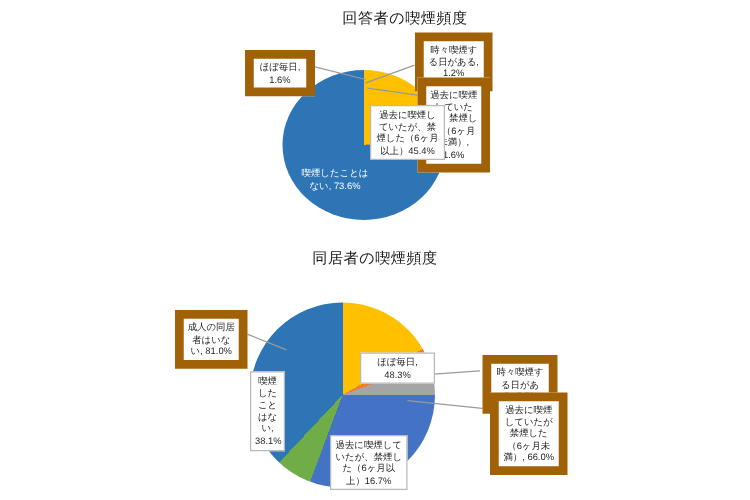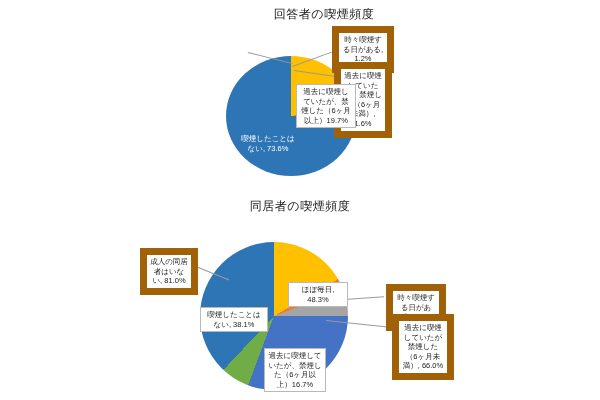--- a/index.html
+++ b/index.html
@@ -88,26 +88,27 @@
                   #ED7D31 78.8deg 84.6deg,
                   #A5A5A5 84.6deg 88.9deg,
                   #4472C4 88.9deg 94.7deg,
                   #2E75B6 94.7deg 360deg);"></div>
   </div>
 
   <div class="leader" style="left:248px; top:52px; width:46px; transform: rotate(14deg);"></div>
   <div class="leader" style="left:292px; top:66px; width:42px; transform: rotate(-20deg);"></div>
   <div class="leader" style="left:294px; top:70px; width:46px; transform: rotate(8deg);"></div>
 
+  <div class="callout" style="left:196px; top:40px; width:56px;">ほぼ毎日, 1.6%</div>
 
   <div class="callout" style="left:332px; top:26px; width:62px;">時々喫煙する日がある, 1.2%</div>
 
   <div class="callout" style="left:334px; top:62px; width:58px;">過去に喫煙していたが、禁煙した（6ヶ月未満）, 1.6%</div>
 
-  <div class="inner-label boxed" style="left:296px; top:84px; width:60px;">過去に喫煙していたが、禁煙した（6ヶ月以上）19.7%</div>
+  <div class="inner-label boxed" style="left:296px; top:84px; width:60px;">過去に喫煙していたが、禁煙した（6ヶ月以上）45.4%</div>
 
   <div class="inner-label" style="left:238px; top:134px; width:60px;">喫煙したことはない, 73.6%</div>
 </div>
 
 <div class="chart-block" id="chart-bottom">
 
   <div class="chart-title">同居者の喫煙頻度</div>
 
   <div class="pie-wrap" style="left:200px; top:46px; width:148px; height:148px;">
     <div class="pie" style="left:0; top:0; width:148px; height:148px;
@@ -125,16 +126,16 @@
   <div class="leader" style="left:326px; top:124px; width:64px; transform: rotate(6deg);"></div>
 
   <div class="callout" style="left:140px; top:52px; width:58px;">成人の同居者はいない, 81.0%</div>
 
   <div class="callout" style="left:386px; top:88px; width:60px;">時々喫煙する日がある, 5.7%</div>
 
   <div class="callout" style="left:392px; top:118px; width:62px;">過去に喫煙していたが禁煙した（6ヶ月未満）, 66.0%</div>
 
   <div class="inner-label boxed" style="left:288px; top:86px; width:60px;">ほぼ毎日, 48.3%</div>
 
-  <div class="inner-label boxed" style="left:200px; top:111px; width:68px;">喫煙したことはない, 38.1%</div>
+  <div class="inner-label boxed" style="left:200px; top:101px; width:28px;">喫煙したことはない, 38.1%</div>
 
   <div class="inner-label boxed" style="left:264px; top:152px; width:62px;">過去に喫煙していたが、禁煙した（6ヶ月以上）16.7%</div>
 </div>
 
 </body></html>

